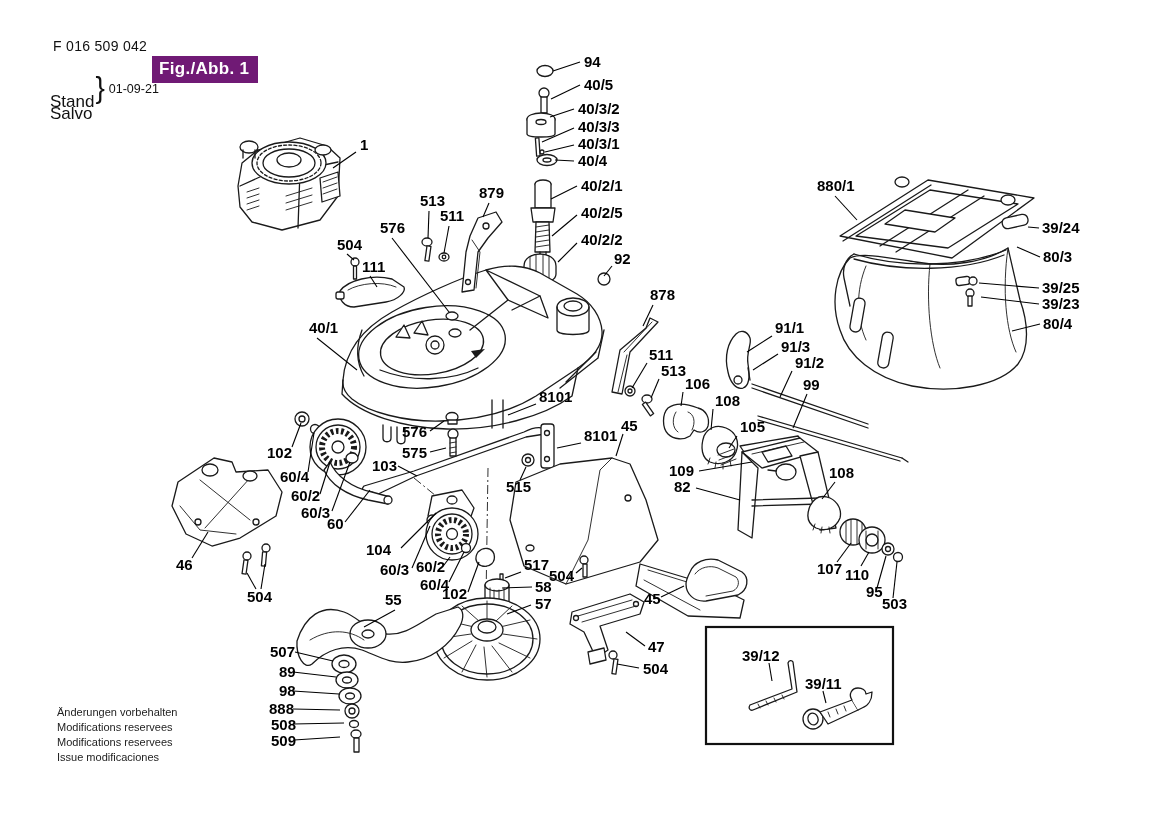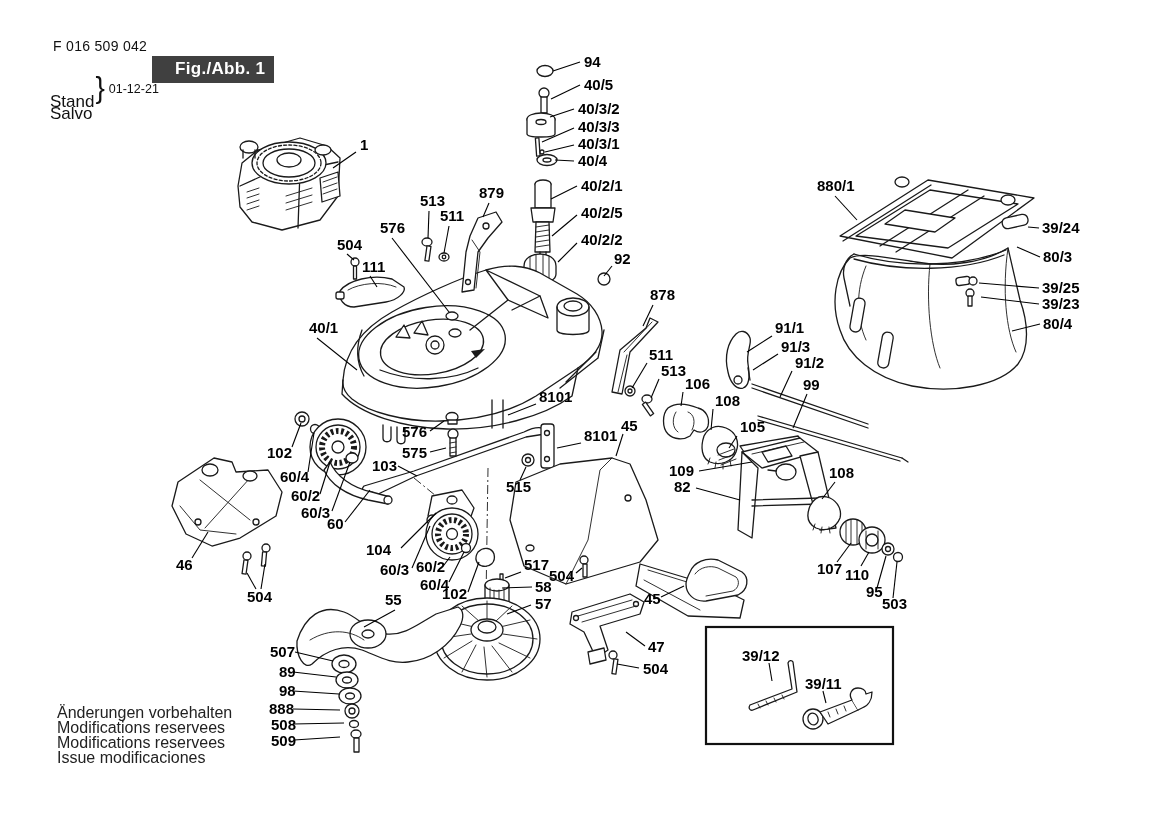--- a/index.html
+++ b/index.html
@@ -7,24 +7,24 @@
     width:1168px;height:825px;position:relative;background:#ffffff;
     font-family:"Liberation Sans",sans-serif;overflow:hidden;color:#111;
   }
   .abs{position:absolute;}
   
   .part-number{left:53px;top:38px;font-size:14px;letter-spacing:.3px;}
   .stand-block{left:50px;top:58px;display:flex;align-items:center;}
   .stand-col{display:flex;flex-direction:column;font-size:17px;line-height:12px;margin-top:38px;}
   .brace{font-size:28px;font-weight:400;margin:0 2px 0 1px;transform:scaleY(1.05);}
   .date{font-size:12.5px;margin-left:2px;}
-  .fig-box{left:152px;top:56px;background:#404040;color:#fff;font-weight:bold;
-    font-size:17px;padding:3px 9px 4px 23px;letter-spacing:.3px;}
+  .fig-box{left:152px;top:56px;background:#701a75;color:#fff;font-weight:bold;
+    font-size:17px;padding:3px 9px 4px 7px;letter-spacing:.3px;}
   
-  .footer{left:57px;top:705px;font-size:16px;line-height:15px;color:#222;}
+  .footer{left:57px;top:705px;font-size:11px;line-height:15px;color:#222;}
   
   svg.diagram{position:absolute;left:0;top:0;}
   .ln{stroke:#1a1a1a;stroke-width:1.3;fill:none;stroke-linecap:round;stroke-linejoin:round;}
   .fw{fill:#ffffff;}
   .fb{fill:#1a1a1a;stroke:none;}
   .thin{stroke-width:0.9;}
   .gear{stroke:#1a1a1a;stroke-width:6;fill:none;stroke-dasharray:2.6 2.6;}
   .axis{stroke:#1a1a1a;stroke-width:0.9;fill:none;stroke-dasharray:9 3 2 3;}
   .leader{stroke:#000;stroke-width:1.1;fill:none;}
   .callout{font:bold 15px "Liberation Sans",sans-serif;fill:#000;}
@@ -33,21 +33,21 @@
 </head>
 <body>
 
 <div class="abs part-number">F 016 509 042</div>
 <div class="abs stand-block">
   <div class="stand-col">
     <span>Stand</span>
     <span>Salvo</span>
   </div>
   <span class="brace">}</span>
-  <span class="date">01-12-21</span>
+  <span class="date">01-09-21</span>
 </div>
 <div class="abs fig-box">Fig./Abb. 1</div>
 
 <div class="abs footer">
   <div>Änderungen vorbehalten</div>
   <div>Modifications reservees</div>
   <div>Modifications reservees</div>
   <div>Issue modificaciones</div>
 </div>
 

